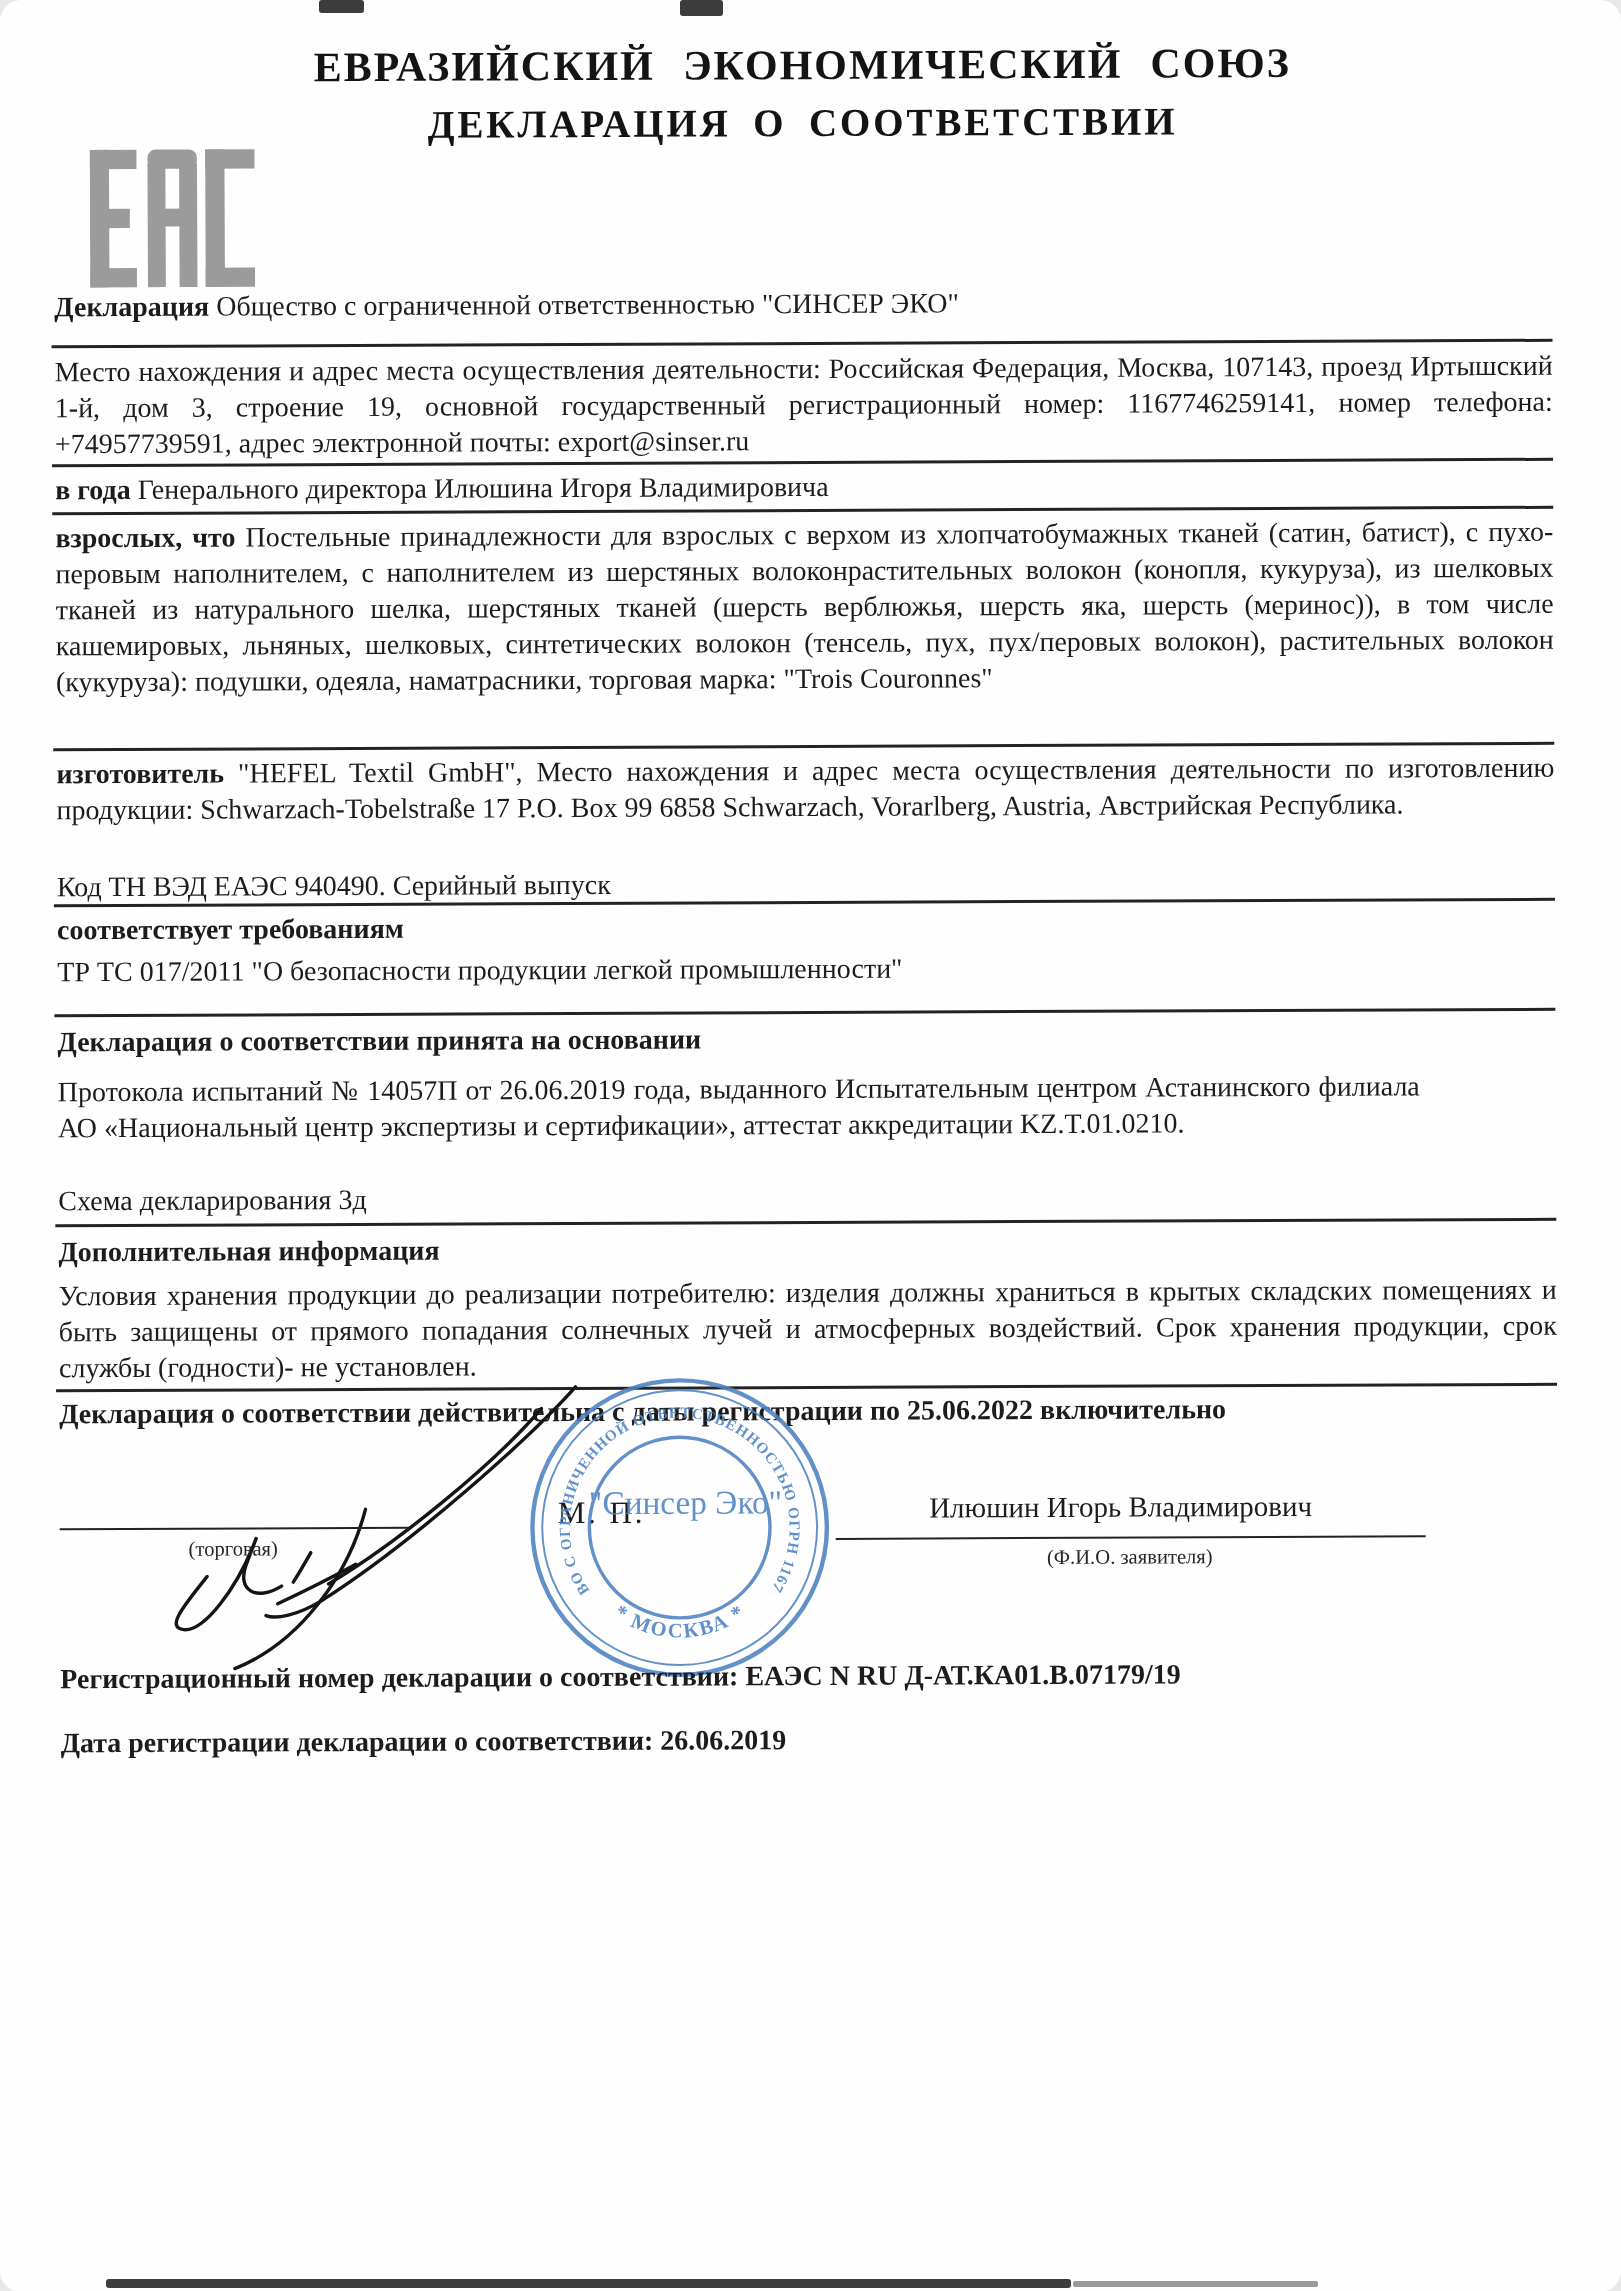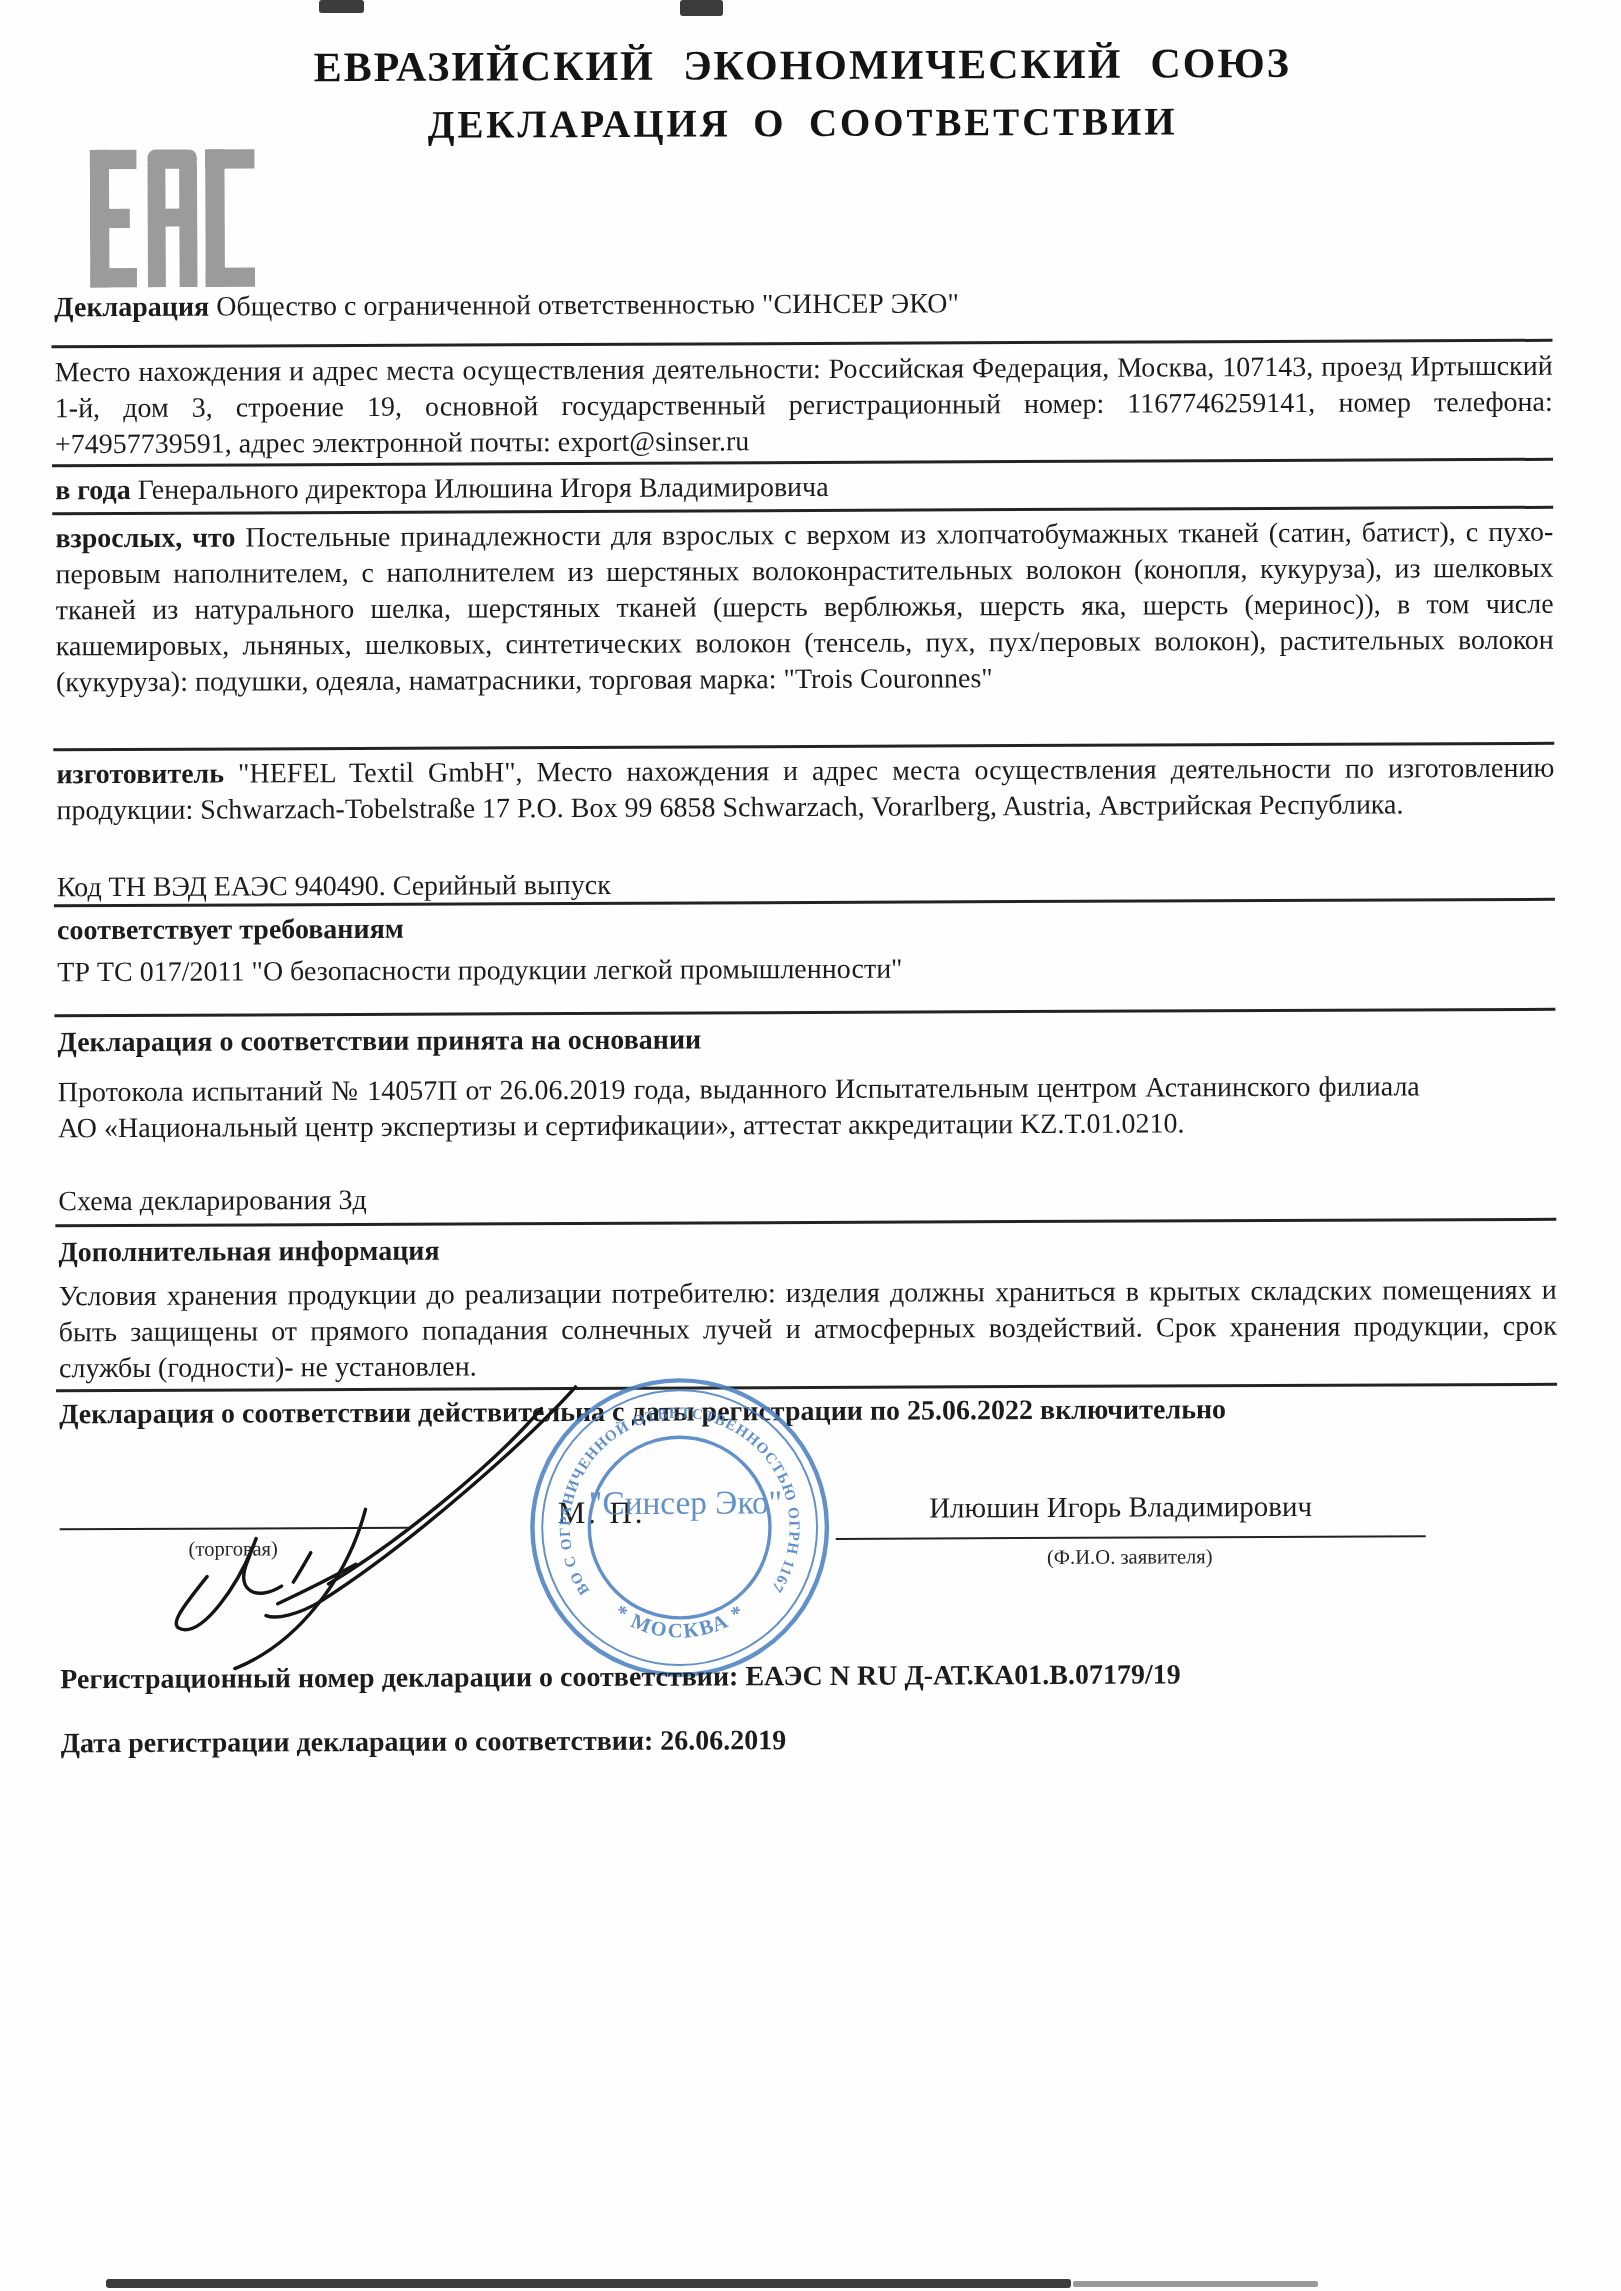--- a/index.html
+++ b/index.html
@@ -1,17 +1,17 @@
 <!DOCTYPE html>
 <html><head>
 <meta charset="utf-8">
 <style>
   html,body{margin:0;padding:0;background:#e8e8e8;}
   .page{position:relative;width:1621px;height:2292px;background:#fefefe;overflow:hidden;
-        font-family:"Liberation Serif", serif;color:#1c1c1c;}
+        font-family:"Liberation Serif", serif;color:#1c1c1c;border-radius:21px;}
   .tilt{position:absolute;inset:0;transform:rotate(-0.25deg);transform-origin:50% 40%;}
   .t1{position:absolute;left:57px;width:1498px;text-align:center;font-weight:700;
       font-size:42px;letter-spacing:2px;word-spacing:15.7px;color:#141414;}
   .t2{position:absolute;left:57px;width:1498px;text-align:center;font-weight:700;
       font-size:39px;letter-spacing:2.9px;word-spacing:9.8px;color:#141414;}
   .para{position:absolute;left:57px;width:1498px;font-size:28px;line-height:36px;
         text-align:justify;color:#1c1c1c;}
   .single{text-align:left;white-space:nowrap;}
   .b{font-weight:700;}
   .rule{position:absolute;left:54px;width:1501px;height:2.9px;background:#232323;}

